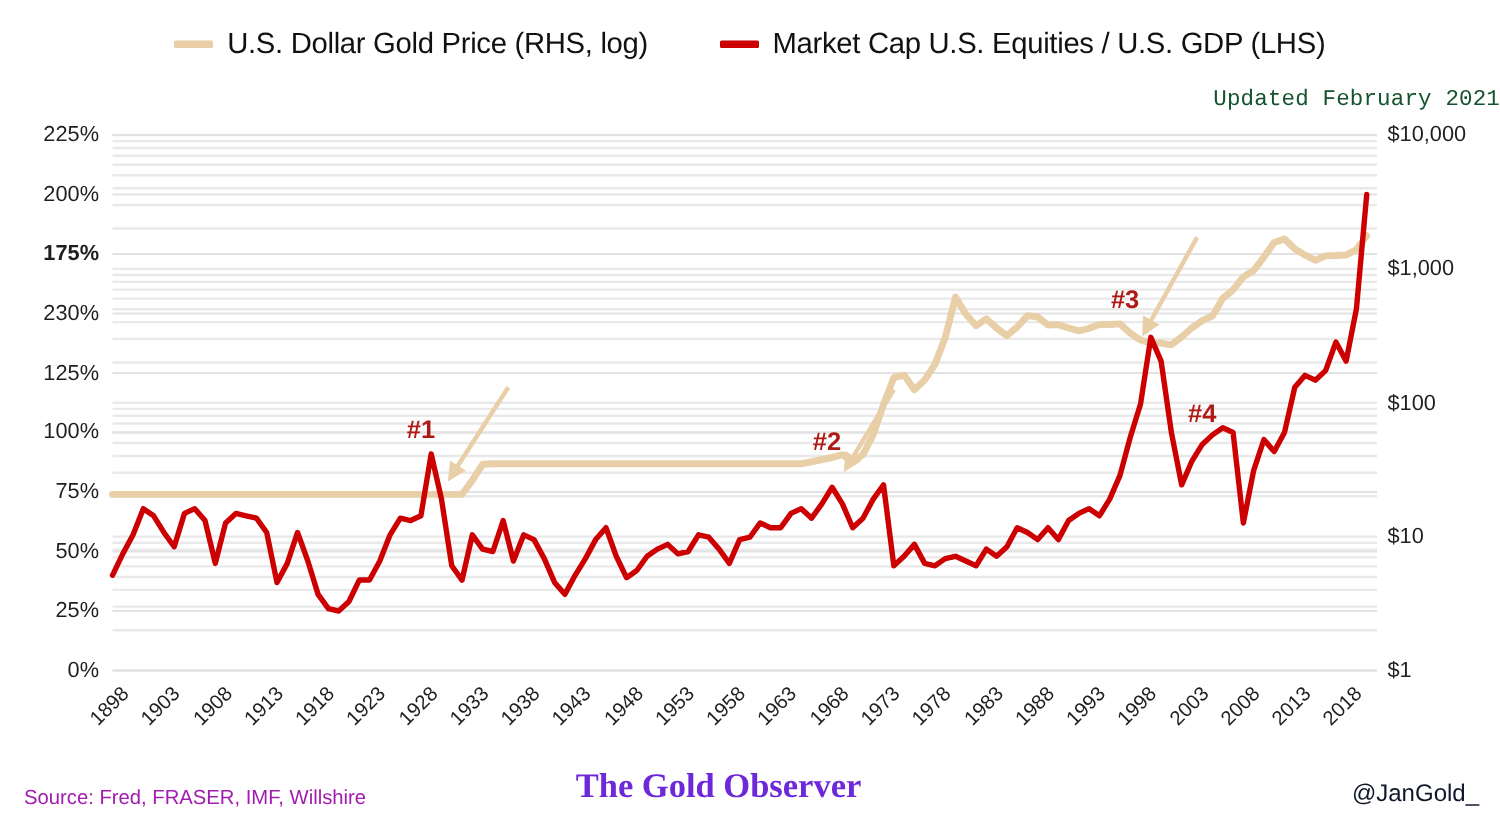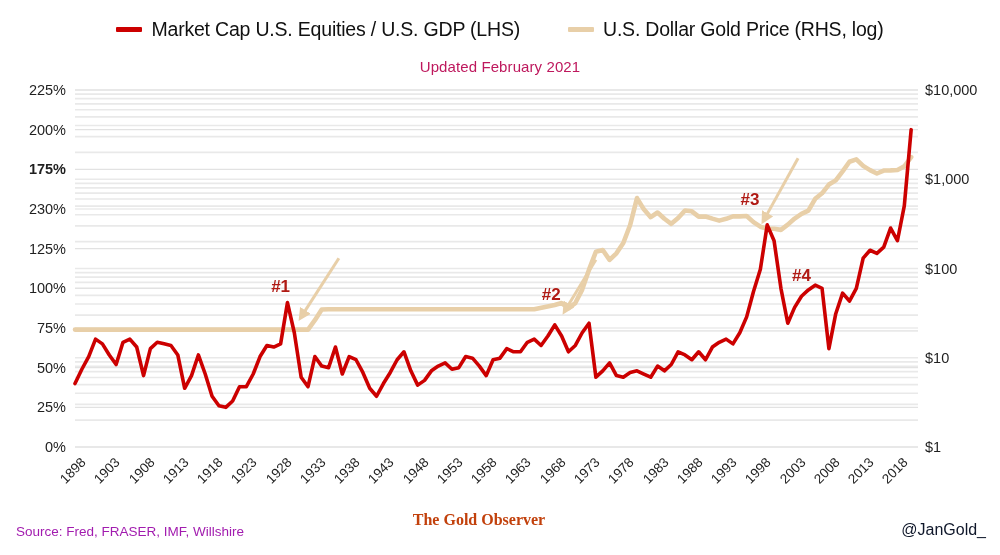--- a/index.html
+++ b/index.html
@@ -18,21 +18,21 @@
     position:absolute;left:0;top:10px;width:1000px;height:38px;
     display:flex;justify-content:center;align-items:center;gap:48px;
   }
   .leg-item{display:flex;align-items:center;gap:9px;}
   .leg-swatch{display:block;width:26px;height:5px;border-radius:1px;}
   .leg-label{font-size:19.5px;letter-spacing:-0.2px;color:#111;white-space:nowrap;}
 
   
   #subtitle{
     position:absolute;left:0;top:58px;width:1000px;
-    text-align:center;font-size:15px;color:#be185d;letter-spacing:0.1px;
+    text-align:right;font-size:15px;color:#14532d;letter-spacing:0.1px;font-family:Liberation Mono, monospace;
   }
 
   
   #plot{position:absolute;left:75px;top:90px;width:843px;height:357px;}
   #plotsvg{position:absolute;left:0;top:0;width:843px;height:357px;overflow:visible;}
 
   
   .ytick{
     position:absolute;text-align:right;font-size:14.5px;color:#1f1f1f;
     transform:translateY(-50%);white-space:nowrap;
@@ -52,37 +52,37 @@
   
   .anno{
     position:absolute;font-size:17px;font-weight:bold;color:#B01A14;
     transform:translate(-50%,-50%);white-space:nowrap;
   }
 
   
   #source{position:absolute;left:16px;top:524px;font-size:13.5px;color:#a21caf;white-space:nowrap;}
   #brand{
     position:absolute;left:0;top:511px;width:958px;text-align:center;
-    font-family:"Liberation Serif",serif;font-size:16px;font-weight:bold;color:#c2410c;
+    font-family:"Liberation Serif",serif;font-size:23px;font-weight:bold;color:#6d28d9;
   }
   #watermark{position:absolute;right:14px;top:521px;font-size:16px;color:#0f172a;white-space:nowrap;}
 </style>
 </head>
 <body>
 
 <div id="frame">
 
   <div id="legend">
     <div class="leg-item">
+      <span class="leg-swatch" style="background: rgb(232, 207, 168);"></span>
+      <span class="leg-label">U.S. Dollar Gold Price (RHS, log)</span>
+    </div>
+    <div class="leg-item">
       <span class="leg-swatch" style="background: rgb(204, 0, 0);"></span>
       <span class="leg-label">Market Cap U.S. Equities / U.S. GDP (LHS)</span>
-    </div>
-    <div class="leg-item">
-      <span class="leg-swatch" style="background: rgb(232, 207, 168);"></span>
-      <span class="leg-label">U.S. Dollar Gold Price (RHS, log)</span>
     </div>
   </div>
 
   <div id="subtitle">Updated February 2021</div>
 
   <div id="yleft">
       <div class="ytick" style="top: 357px;">0%</div>
       <div class="ytick" style="top: 317.333px;">25%</div>
       <div class="ytick" style="top: 277.667px;">50%</div>
       <div class="ytick" style="top: 238px;">75%</div>

